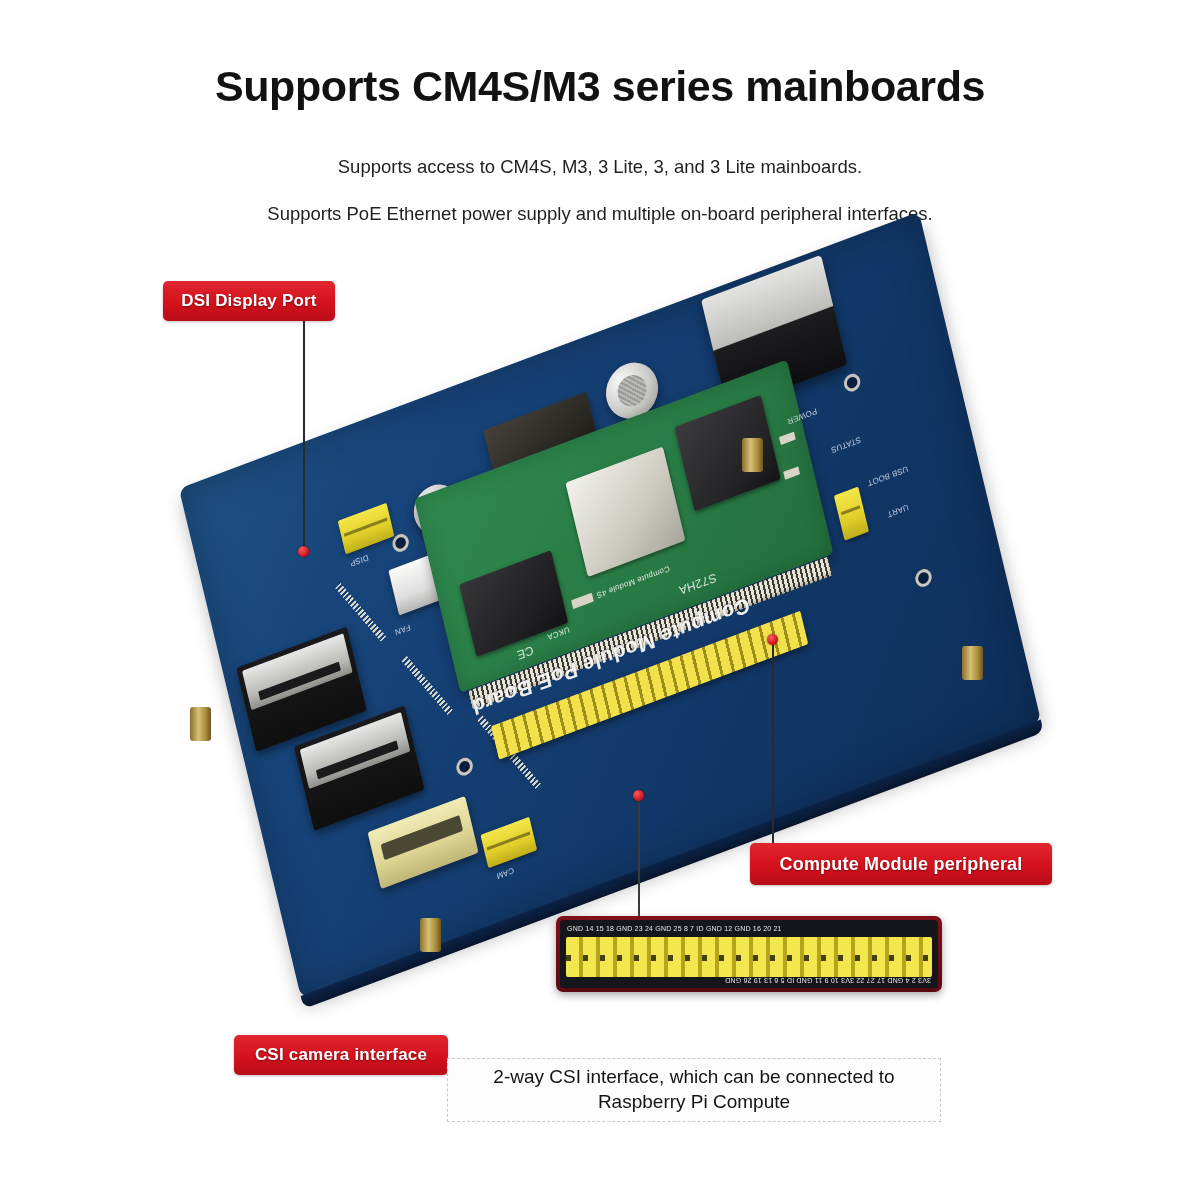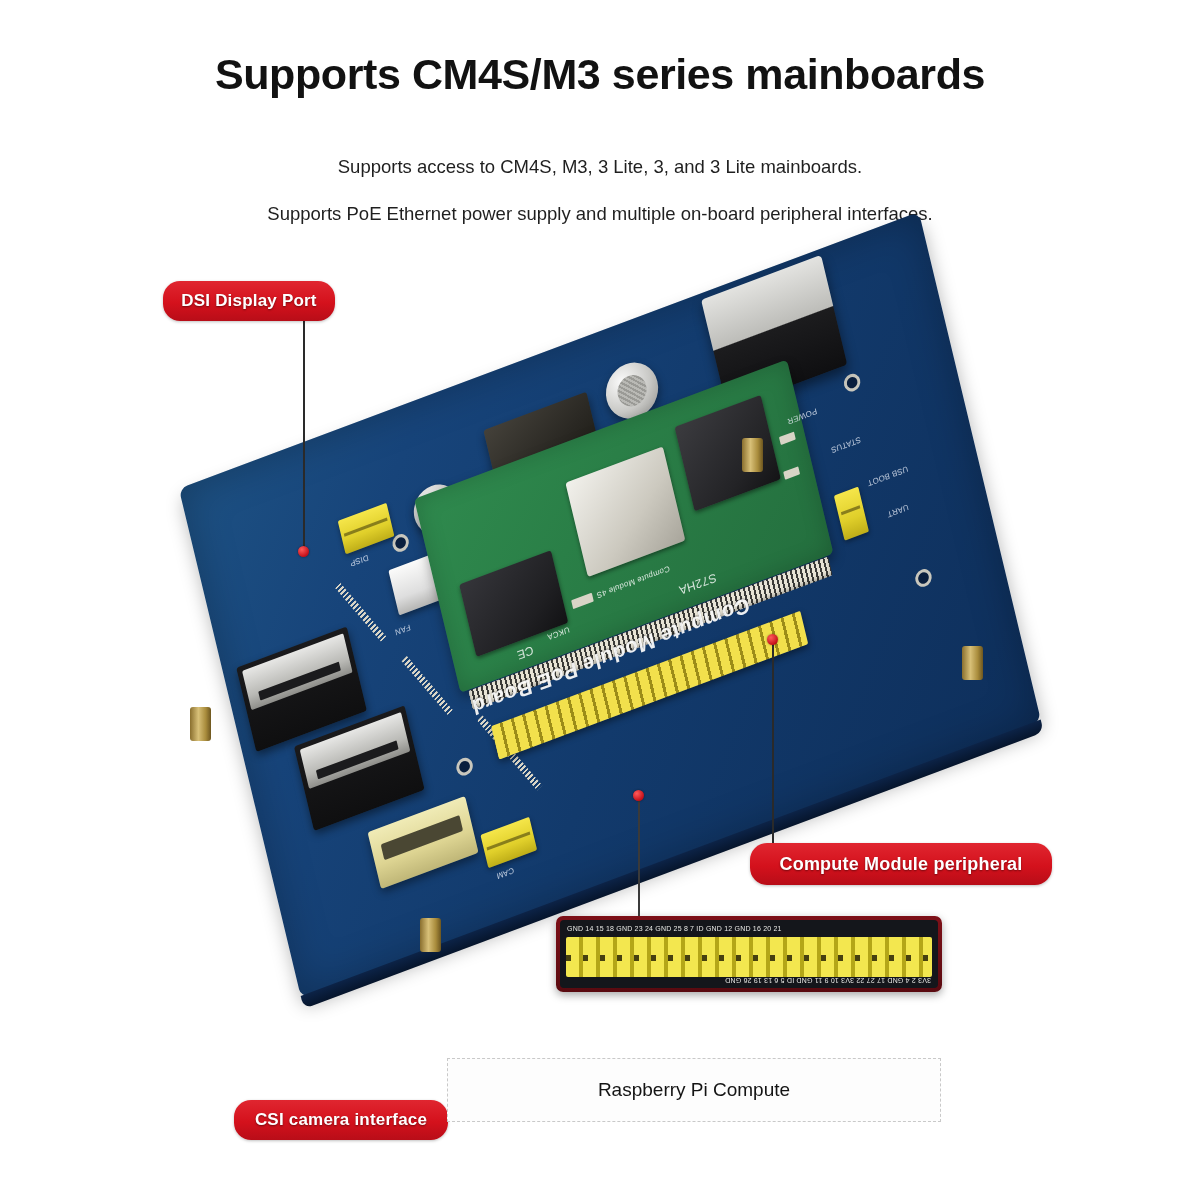--- a/index.html
+++ b/index.html
@@ -10,21 +10,21 @@
     width: 1200px; height: 1200px;
     position: relative;
     overflow: hidden;
     font-family: "Liberation Sans", sans-serif;
     color: #1a1a1a;
   }
 
   
   .title {
     position: absolute;
-    left: 0; top: 50px;
+    left: 0; top: 62px;
     width: 1200px;
     text-align: center;
     font-size: 43px;
     font-weight: bold;
     letter-spacing: -0.4px;
     color: #121212;
   }
   .sub1, .sub2 {
     position: absolute;
     left: 0; width: 1200px;
@@ -32,33 +32,33 @@
     color: #1f1f1f;
   }
   .sub1 { top: 156px; font-size: 18.5px; }
   .sub2 { top: 203px; font-size: 18.5px; }
 
   
   .badge {
     position: absolute;
     background: linear-gradient(180deg,#e02630 0%, #d4111c 55%, #b80d18 100%);
     color: #ffffff;
-    border-radius: 17px;
+    border-radius: 5px;
     font-weight: bold;
     display: flex;
     align-items: center;
     justify-content: center;
     text-shadow: 0 1px 2px rgba(0,0,0,.45);
     box-shadow: 0 1px 3px rgba(0,0,0,.25);
     white-space: nowrap;
     letter-spacing: .2px;
   }
   #badge-dsi     { left: 163px; top: 281px;  width: 172px; height: 40px; font-size: 17px; }
   #badge-cm      { left: 750px; top: 843px;  width: 302px; height: 42px; font-size: 18px; }
-  #badge-csi     { left: 234px; top: 1100px; width: 214px; height: 40px; font-size: 17px; }
+  #badge-csi     { left: 234px; top: 1035px; width: 214px; height: 40px; font-size: 17px; }
 
   
   .leader {
     position: absolute;
     background: #2a2a2a;
     width: 2px;
   }
   .leader.thin { width: 1.6px; background: #3a3a3a; }
   .dot {
     position: absolute;
@@ -421,14 +421,15 @@
 <div class="dot" style="left:767px; top:634px;"></div>
 
 <div class="leader thin" style="left:638px; top:798px; height:118px;"></div>
 <div class="dot" style="left:633px; top:790px;"></div>
 
 <div class="badge" id="badge-dsi">DSI Display Port</div>
 <div class="badge" id="badge-cm">Compute Module peripheral</div>
 <div class="badge" id="badge-csi">CSI camera interface</div>
 
 <div class="descbox">
+  <div>2-way CSI interface, which can be connected to</div>
   <div>Raspberry Pi Compute</div>
 </div>
 
 </body></html>

